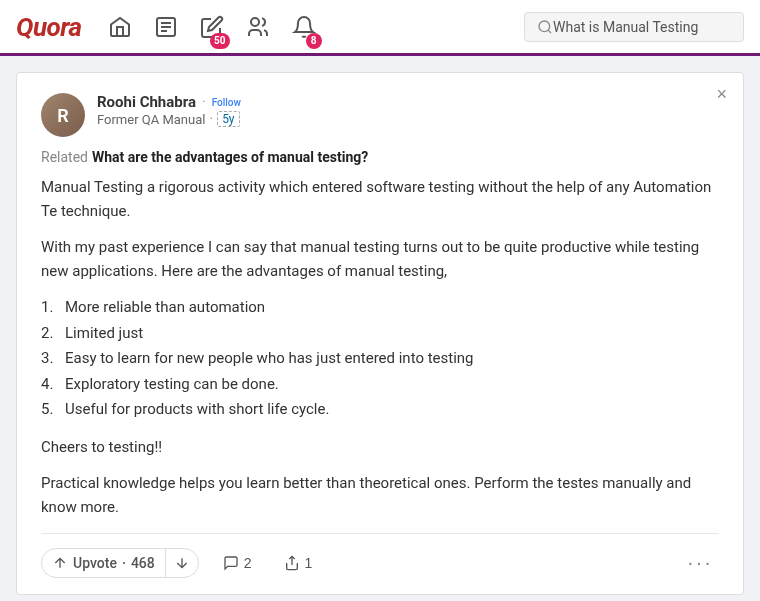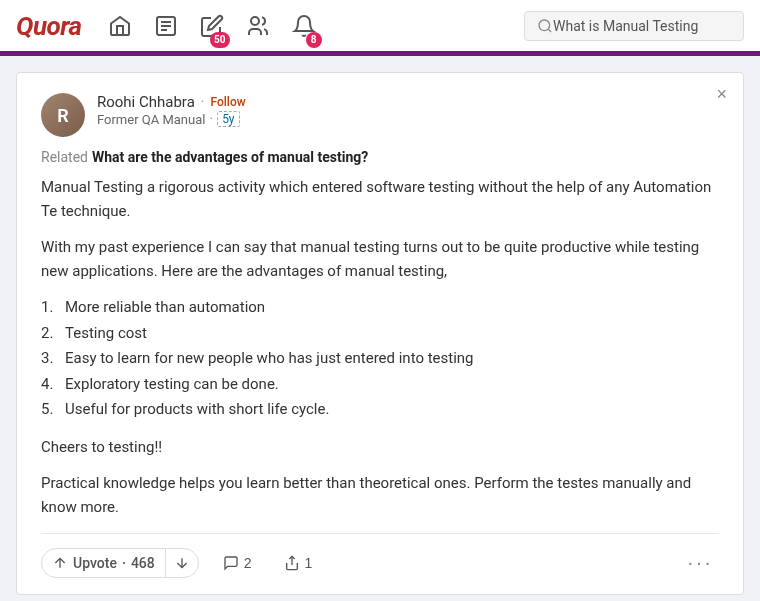--- a/index.html
+++ b/index.html
@@ -6,21 +6,21 @@
     body {
       font-family: -apple-system, BlinkMacSystemFont, 'Segoe UI', Roboto, sans-serif;
       background: #f0f2f5;
       width: 760px;
       min-height: 601px;
     }
 
     
     .navbar {
       background: #fff;
-      border-bottom: 5px solid #701a75;
+      border-bottom: 3px solid #701a75;
       display: flex;
       align-items: center;
       padding: 0 16px;
       height: 56px;
       gap: 8px;
     }
     .navbar-logo {
       color: #b92b27;
       font-size: 26px;
       font-weight: 700;
@@ -134,30 +134,30 @@
       flex-direction: column;
       justify-content: center;
     }
     .user-name-row {
       display: flex;
       align-items: center;
       gap: 6px;
     }
     .user-name {
       font-size: 15px;
-      font-weight: 400;
+      font-weight: 700;
       color: #333;
     }
     .dot-sep {
       color: #999;
       font-size: 14px;
     }
     .follow-link {
-      color: #c2410c;
-      font-size: 12px;
+      color: #3b82f6;
+      font-size: 10px;
       cursor: pointer;
       font-weight: 500;
     }
     .user-title {
       font-size: 13px;
       color: #666;
       display: flex;
       align-items: center;
       gap: 4px;
     }
@@ -389,21 +389,21 @@
     <div class="related-row">
       <span class="related-label">Related</span><span class="related-question">What are the advantages of manual testing?</span>
     </div>
 
     <div class="answer-body">
       <p>Manual Testing a rigorous activity which entered software testing without the help of any Automation Te technique.</p>
       <p>With my past experience I can say that manual testing turns out to be quite productive while testing new applications. Here are the advantages of manual testing,</p>
 
       <ol class="answer-list">
         <li><span class="item-num">1.</span><span>More reliable than automation</span></li>
-        <li><span class="item-num">2.</span><span>Testing cost</span></li>
+        <li><span class="item-num">2.</span><span>Limited just</span></li>
         <li><span class="item-num">3.</span><span>Easy to learn for new people who has just entered into testing</span></li>
         <li><span class="item-num">4.</span><span>Exploratory testing can be done.</span></li>
         <li><span class="item-num">5.</span><span>Useful for products with short life cycle.</span></li>
       </ol>
 
       <p>Cheers to testing!!</p>
       <p>Practical knowledge helps you learn better than theoretical ones. Perform the testes manually and know more.</p>
     </div>
 
     <hr class="divider">

